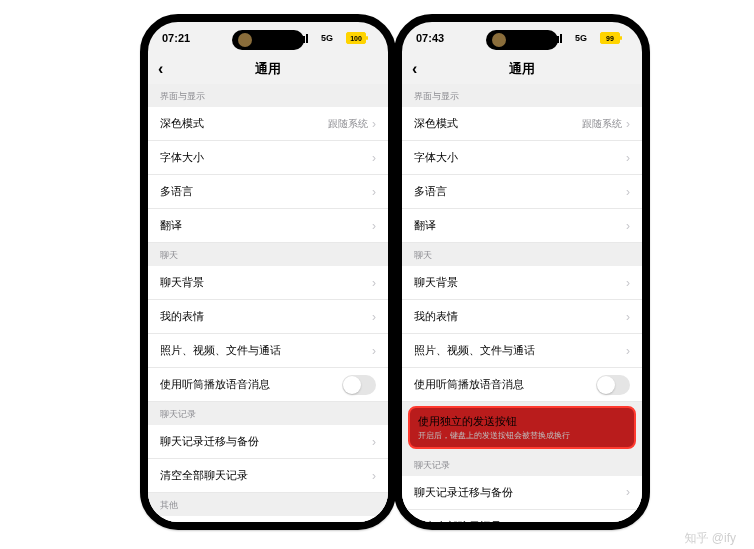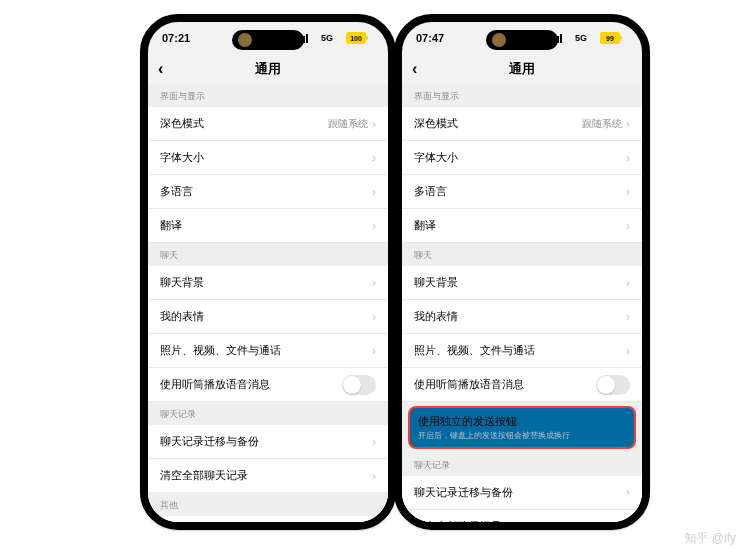--- a/index.html
+++ b/index.html
@@ -59,21 +59,21 @@
   .row .chev{color:#c7c7cc;font-size:12px;}
   .row .toggle{
     width:34px;height:20px;border-radius:10px;background:#e5e5e5;position:relative;
     flex-shrink:0;
   }
   .row .toggle .knob{
     width:18px;height:18px;border-radius:50%;background:#fff;position:absolute;top:1px;left:1px;
     box-shadow:0 1px 2px rgba(0,0,0,.2);
   }
   .highlight-row{
-    border:2px solid #ff3b30;border-radius:8px;margin:4px 6px;background:#0369a1;
+    border:2px solid #ff3b30;border-radius:8px;margin:4px 6px;background:#b91c1c;
     padding:6px 8px 6px;
   }
   .highlight-row .top{display:flex;align-items:center;}
   .highlight-row .lbl{flex:1;font-size:11px;color:#000;}
   .highlight-row .sub{font-size:8px;color:#bfbfbf;margin-top:2px;line-height:1.2;}
   .watermark{
     position:absolute;right:18px;bottom:2px;font-size:12px;color:#cfcfcf;font-weight:500;
   }
 </style>
 </head>
@@ -153,21 +153,21 @@
         <div class="section-hdr">其他</div>
         <div class="row"></div>
       </div>
 </div>
 
 <div class="phone right">
   <div class="island">
         <div class="avatar"></div>
       </div>
   <div class="statusbar">
-    <span>07:47</span>
+    <span>07:43</span>
     <div class="status-right">
       <div class="sigbars">
             <span></span>
             <span></span>
             <span></span>
             <span></span>
           </div>
       <span>5G</span>
       <div class="batt yellow">
             <span>99</span>

